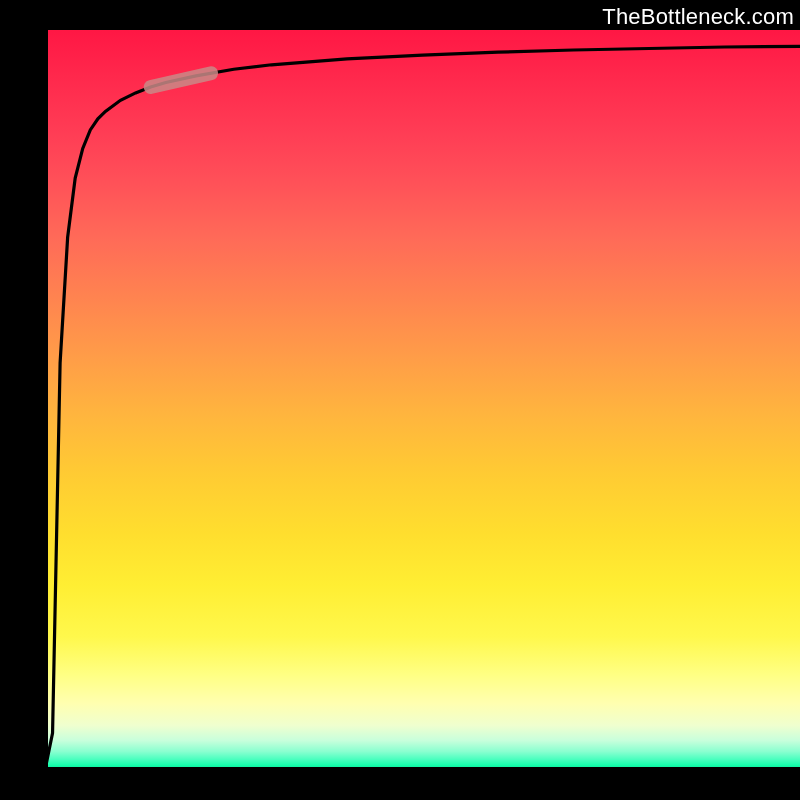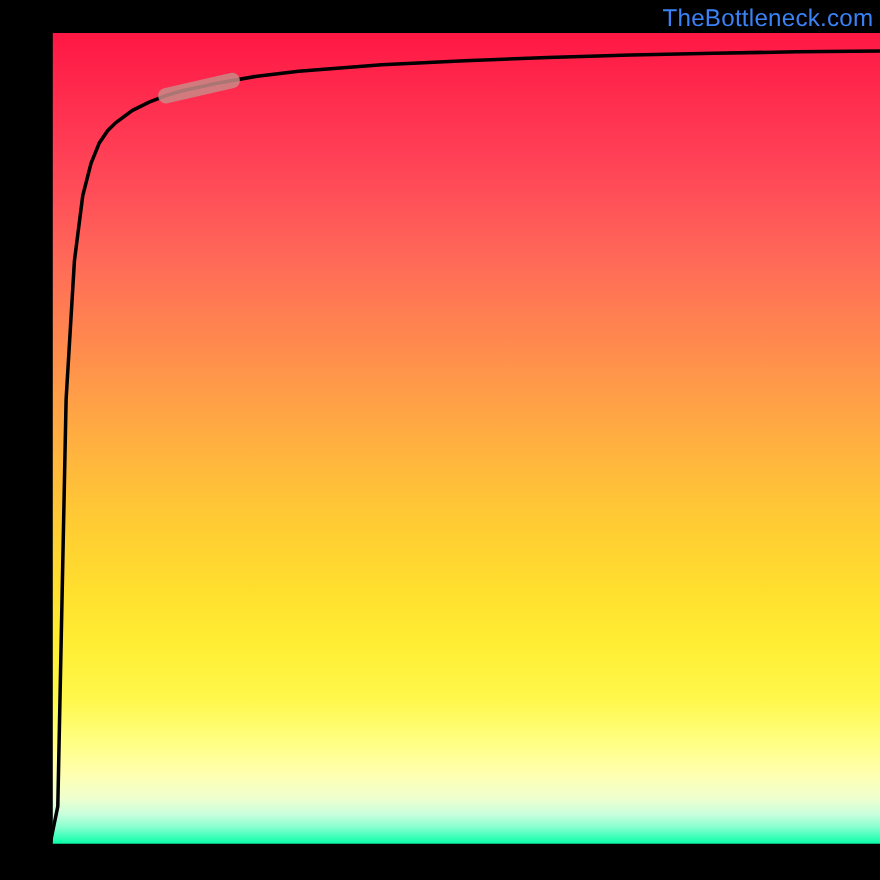--- a/index.html
+++ b/index.html
@@ -53,21 +53,21 @@
   }
   .curve {
     position: absolute;
     left: 0; top: 0;
     pointer-events: none;
   }
   .watermark {
     position: absolute;
     top: 4px;
     right: 6px;
-    color: #3b82f6;
+    color: #ffffff;
     font-size: 22px;
     letter-spacing: 0.2px;
     font-weight: 500;
   }
 </style>
 </head>
 <body>
 
 <div class="stage">
 

